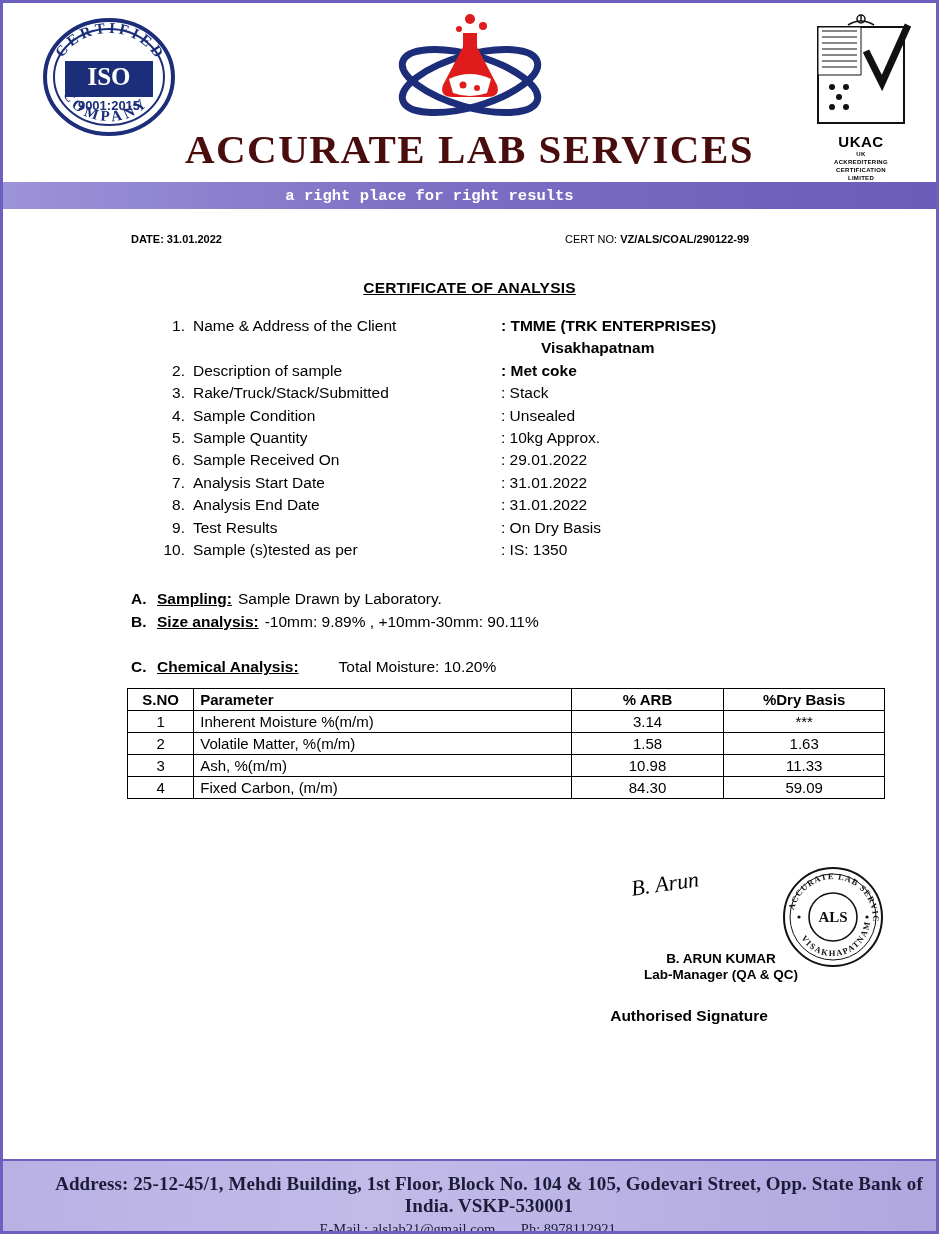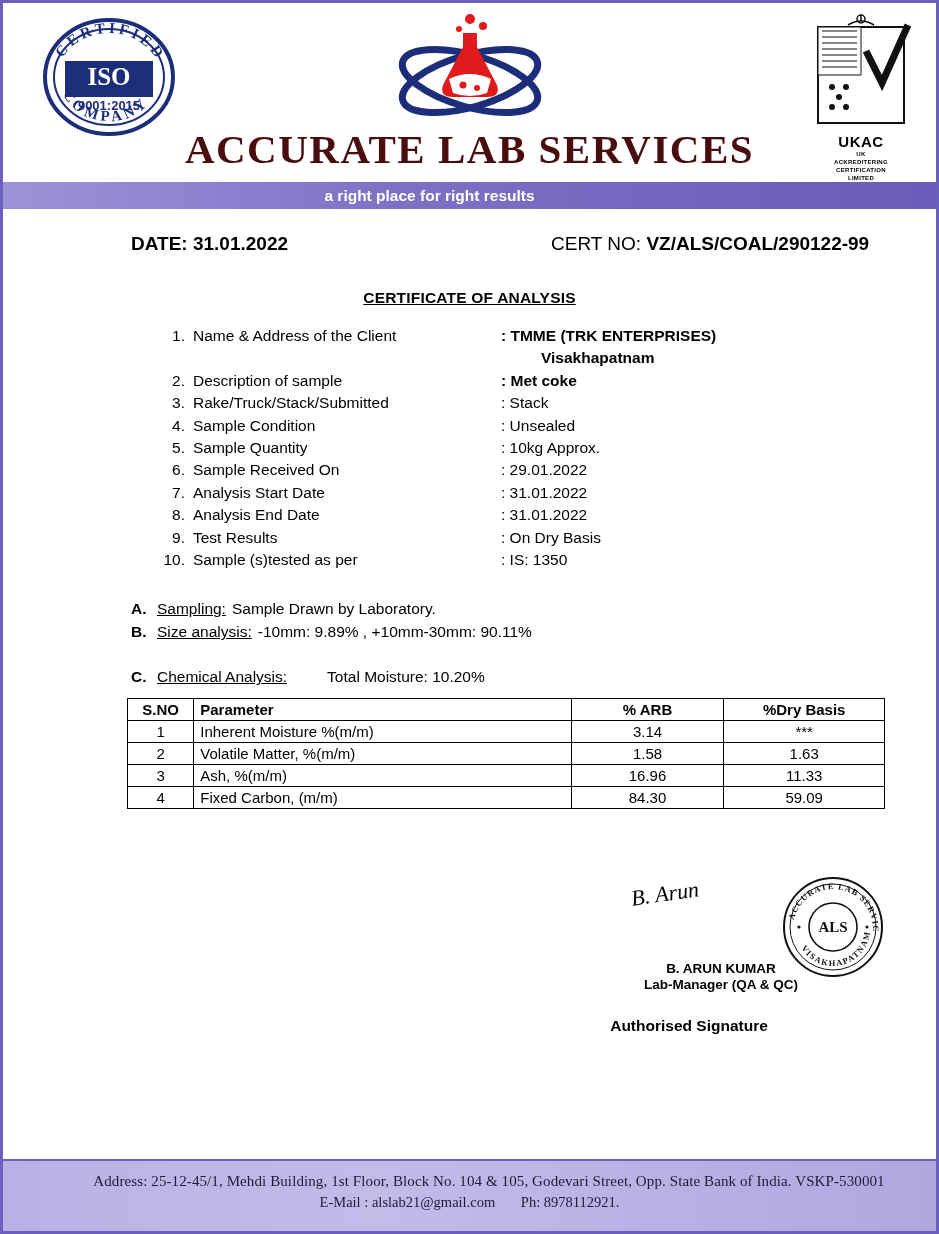--- a/index.html
+++ b/index.html
@@ -65,30 +65,31 @@
     height: 28px;
     display: flex;
     align-items: center;
     justify-content: center;
     border-top: 1px solid #fff;
   }
   .tagline-bar span {
     color: #fff;
     font-size: 15.5px;
     font-weight: bold;
-    font-family: Liberation Sans, sans-serif;
+    font-family: Liberation Mono, monospace;
     margin-right: 80px;
   }
 
   
   .doc-body { padding: 0 0 0 0; position: relative; }
   .meta-row {
     display: flex;
     margin-top: 24px;
-    font-size: 19px;
+    font-size: 11px;
+    gap: 14px;
   }
   .meta-date { margin-left: 128px; width: 420px; }
   .meta-cert { }
   .b { font-weight: bold; }
 
   .coa-title {
     text-align: center;
     margin-top: 34px;
     font-size: 15.5px;
     font-weight: bold;
@@ -121,21 +122,21 @@
     line-height: 22.4px;
   }
 
   .sec {
     display: flex;
     font-size: 15.5px;
     margin-left: 128px;
     line-height: 23px;
   }
   .sec-letter { width: 26px; font-weight: bold; }
-  .sec-head { font-weight: normal; text-decoration: underline; text-align: center; }
+  .sec-head { font-weight: bold; text-decoration: underline; text-align: center; }
   .sec-text { margin-left: 6px; }
   .sec.first { margin-top: 26px; }
   .sec.chem { margin-top: 22px; }
   .chem-extra { margin-left: 40px; }
 
   table.results {
     border-collapse: collapse;
     margin: 10px 0 0 124px;
     width: 758px;
     font-size: 15px;
@@ -196,22 +197,22 @@
     position: absolute;
     left: 0; right: 0; bottom: 0;
     height: 72px;
     background: linear-gradient(to right, #b9b1e4 0%, #c2bbe8 40%, #b0a7df 100%);
     border-top: 2px solid #6b5fc0;
     text-align: center;
     font-family: "Liberation Serif", serif;
     padding-top: 12px;
   }
   .footer-line1 {
-    font-size: 15px;
-    font-weight: normal;
+    font-size: 19px;
+    font-weight: bold;
     color: #1c1c3a;
     letter-spacing: .1px;
     margin-left: 39px;
   }
   .footer-line2 {
     font-size: 14.5px;
     color: #1c1c3a;
     margin-top: 4px;
   }
   .footer-line2 .ph { margin-left: 22px; }
@@ -390,21 +391,21 @@
         </tr>
         <tr>
           <td class="col-sno">2</td>
           <td class="col-param">Volatile Matter, %(m/m)</td>
           <td class="col-arb">1.58</td>
           <td class="col-dry">1.63</td>
         </tr>
         <tr>
           <td class="col-sno">3</td>
           <td class="col-param">Ash, %(m/m)</td>
-          <td class="col-arb">16.96</td>
+          <td class="col-arb">10.98</td>
           <td class="col-dry">11.33</td>
         </tr>
         <tr>
           <td class="col-sno">4</td>
           <td class="col-param">Fixed Carbon, (m/m)</td>
           <td class="col-arb">84.30</td>
           <td class="col-dry">59.09</td>
         </tr>
       </tbody>
     </table>

